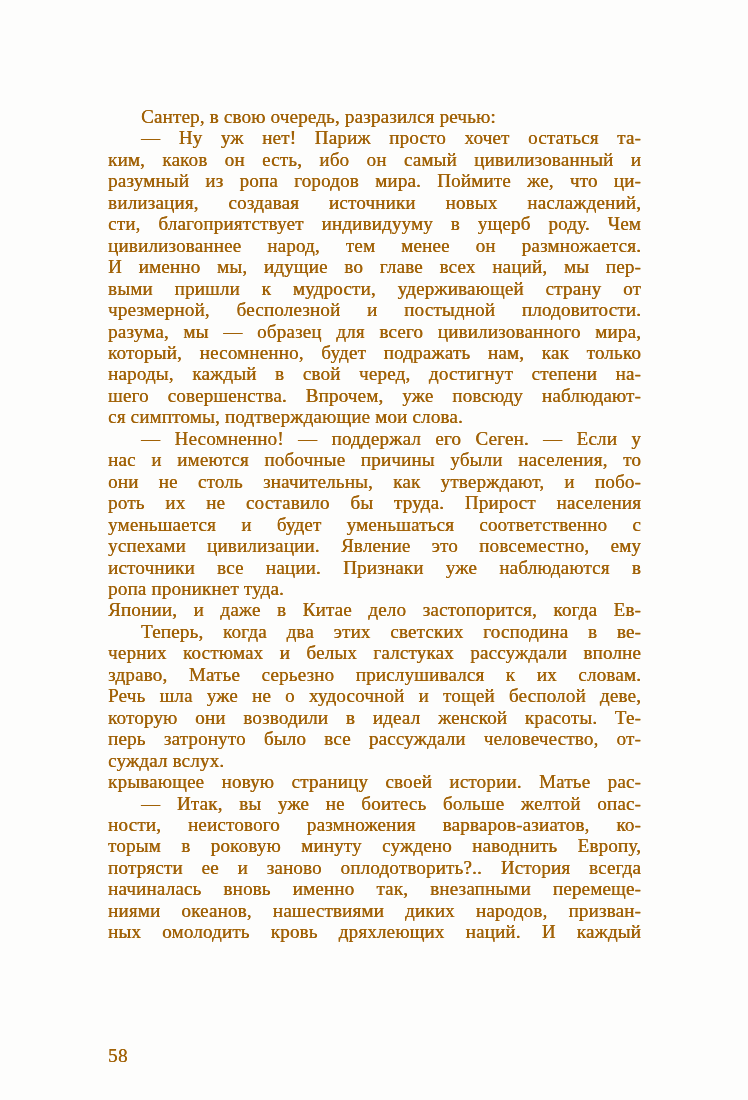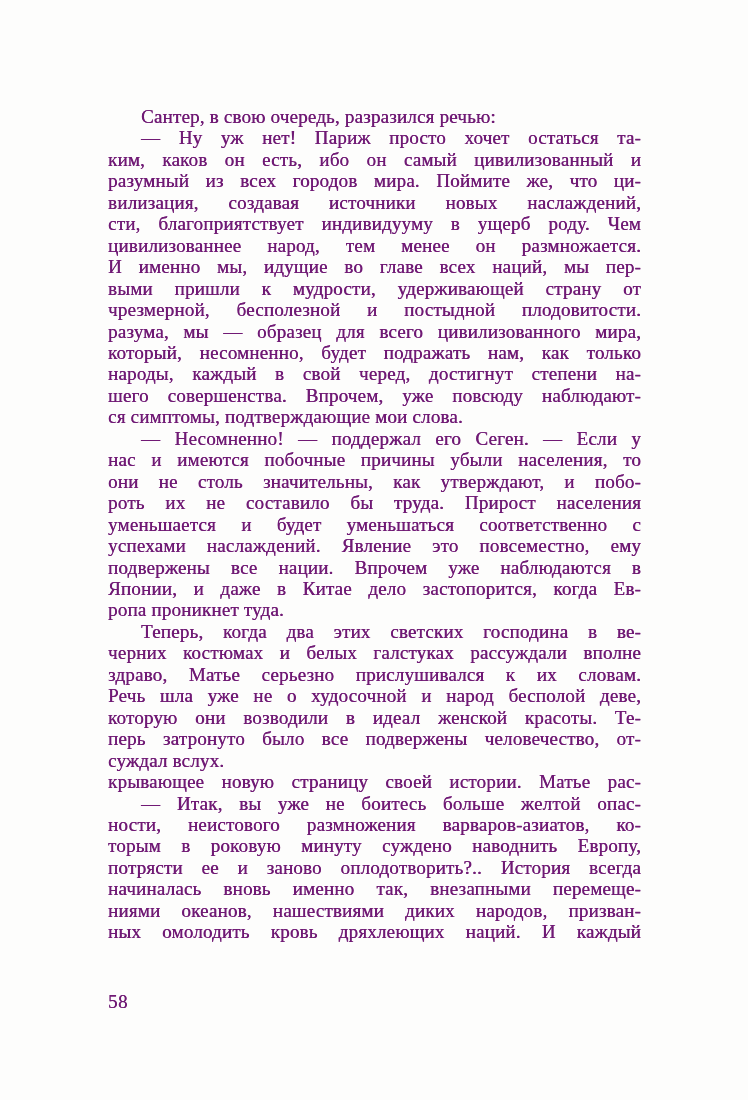--- a/index.html
+++ b/index.html
@@ -34,62 +34,62 @@
   }
   .line.indent {
     text-indent: 33px;
   }
   .line.last {
     text-align-last: left;
   }
   .page-number {
     position: absolute;
     left: 108px;
-    top: 991px;
+    top: 1045px;
     font-size: 19px;
     line-height: 22px;
     text-shadow: 0.35px 0 0 currentColor;
     letter-spacing: 0.4px;
   }
 </style>
 </head>
 <body>
 
-<div class="page" style="background: rgb(253, 253, 252); color: #701a75;">
+<div class="page" style="background: rgb(253, 253, 252); color: #a16207;">
   <div class="text-block">
       <div class="line indent last">Сантер, в свою очередь, разразился речью:</div>
       <div class="line indent">— Ну уж нет! Париж просто хочет остаться та-</div>
       <div class="line">ким, каков он есть, ибо он самый цивилизованный и</div>
-      <div class="line">разумный из всех городов мира. Поймите же, что ци-</div>
+      <div class="line">разумный из ропа городов мира. Поймите же, что ци-</div>
       <div class="line">вилизация, создавая источники новых наслаждений,</div>
       <div class="line">сти, благоприятствует индивидууму в ущерб роду. Чем</div>
       <div class="line">цивилизованнее народ, тем менее он размножается.</div>
       <div class="line">И именно мы, идущие во главе всех наций, мы пер-</div>
       <div class="line">выми пришли к мудрости, удерживающей страну от</div>
       <div class="line">чрезмерной, бесполезной и постыдной плодовитости.</div>
       <div class="line">разума, мы — образец для всего цивилизованного мира,</div>
       <div class="line">который, несомненно, будет подражать нам, как только</div>
       <div class="line">народы, каждый в свой черед, достигнут степени на-</div>
       <div class="line">шего совершенства. Впрочем, уже повсюду наблюдают-</div>
       <div class="line last">ся симптомы, подтверждающие мои слова.</div>
       <div class="line indent">— Несомненно! — поддержал его Сеген. — Если у</div>
       <div class="line">нас и имеются побочные причины убыли населения, то</div>
       <div class="line">они не столь значительны, как утверждают, и побо-</div>
       <div class="line">роть их не составило бы труда. Прирост населения</div>
       <div class="line">уменьшается и будет уменьшаться соответственно с</div>
-      <div class="line">успехами наслаждений. Явление это повсеместно, ему</div>
-      <div class="line">подвержены все нации. Впрочем уже наблюдаются в</div>
+      <div class="line">успехами цивилизации. Явление это повсеместно, ему</div>
+      <div class="line">источники все нации. Признаки уже наблюдаются в</div>
+      <div class="line last">ропа проникнет туда.</div>
       <div class="line">Японии, и даже в Китае дело застопорится, когда Ев-</div>
-      <div class="line last">ропа проникнет туда.</div>
       <div class="line indent">Теперь, когда два этих светских господина в ве-</div>
       <div class="line">черних костюмах и белых галстуках рассуждали вполне</div>
       <div class="line">здраво, Матье серьезно прислушивался к их словам.</div>
-      <div class="line">Речь шла уже не о худосочной и народ бесполой деве,</div>
+      <div class="line">Речь шла уже не о худосочной и тощей бесполой деве,</div>
       <div class="line">которую они возводили в идеал женской красоты. Те-</div>
-      <div class="line">перь затронуто было все подвержены человечество, от-</div>
+      <div class="line">перь затронуто было все рассуждали человечество, от-</div>
       <div class="line last">суждал вслух.</div>
       <div class="line">крывающее новую страницу своей истории. Матье рас-</div>
       <div class="line indent">— Итак, вы уже не боитесь больше желтой опас-</div>
       <div class="line">ности, неистового размножения варваров-азиатов, ко-</div>
       <div class="line">торым в роковую минуту суждено наводнить Европу,</div>
       <div class="line">потрясти ее и заново оплодотворить?.. История всегда</div>
       <div class="line">начиналась вновь именно так, внезапными перемеще-</div>
       <div class="line">ниями океанов, нашествиями диких народов, призван-</div>
       <div class="line">ных омолодить кровь дряхлеющих наций. И каждый</div>
     </div>

